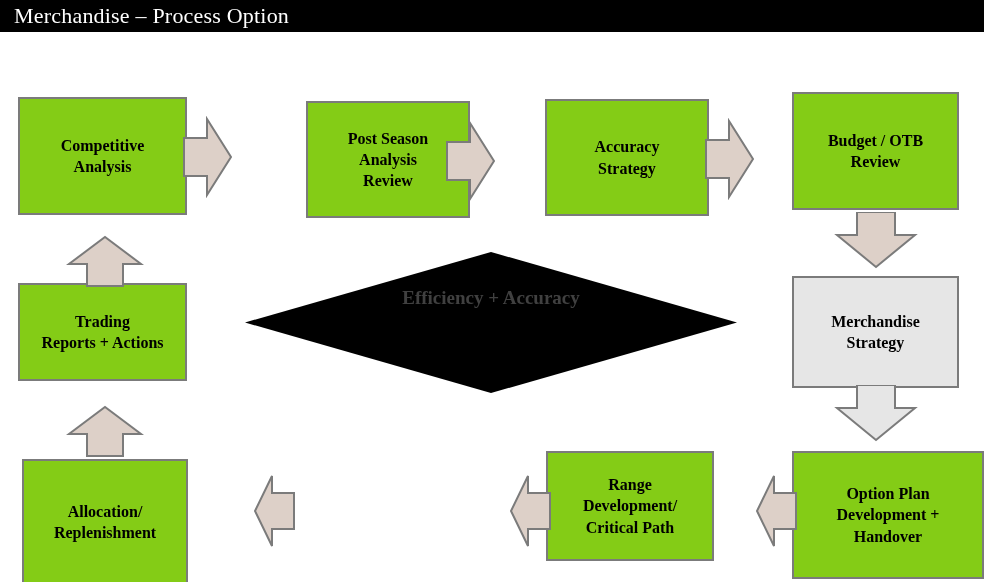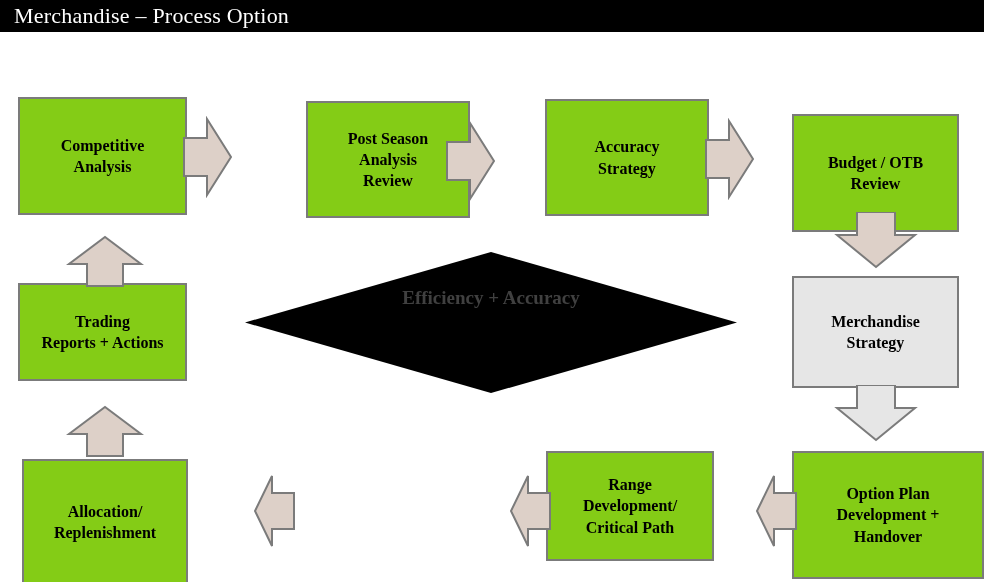--- a/index.html
+++ b/index.html
@@ -98,21 +98,21 @@
     <span class="plabel">Post Season
 Analysis
 Review</span>
   </div>
 
   <div class="pbox" style="left:545px; top:99px; width:164px; height:117px;">
     <span class="plabel">Accuracy
 Strategy</span>
   </div>
 
-  <div class="pbox" style="left:792px; top:114px; width:167px; height:118px;">
+  <div class="pbox" style="left:792px; top:92px; width:167px; height:118px;">
     <span class="plabel">Budget / OTB
 Review</span>
   </div>
 
   <div class="pbox gray" style="left:792px; top:276px; width:167px; height:112px;font-family:Liberation Serif, serif;">
     <span class="plabel">Merchandise
 Strategy</span>
   </div>
 
   <div class="pbox" style="left:546px; top:451px; width:168px; height:110px;">

